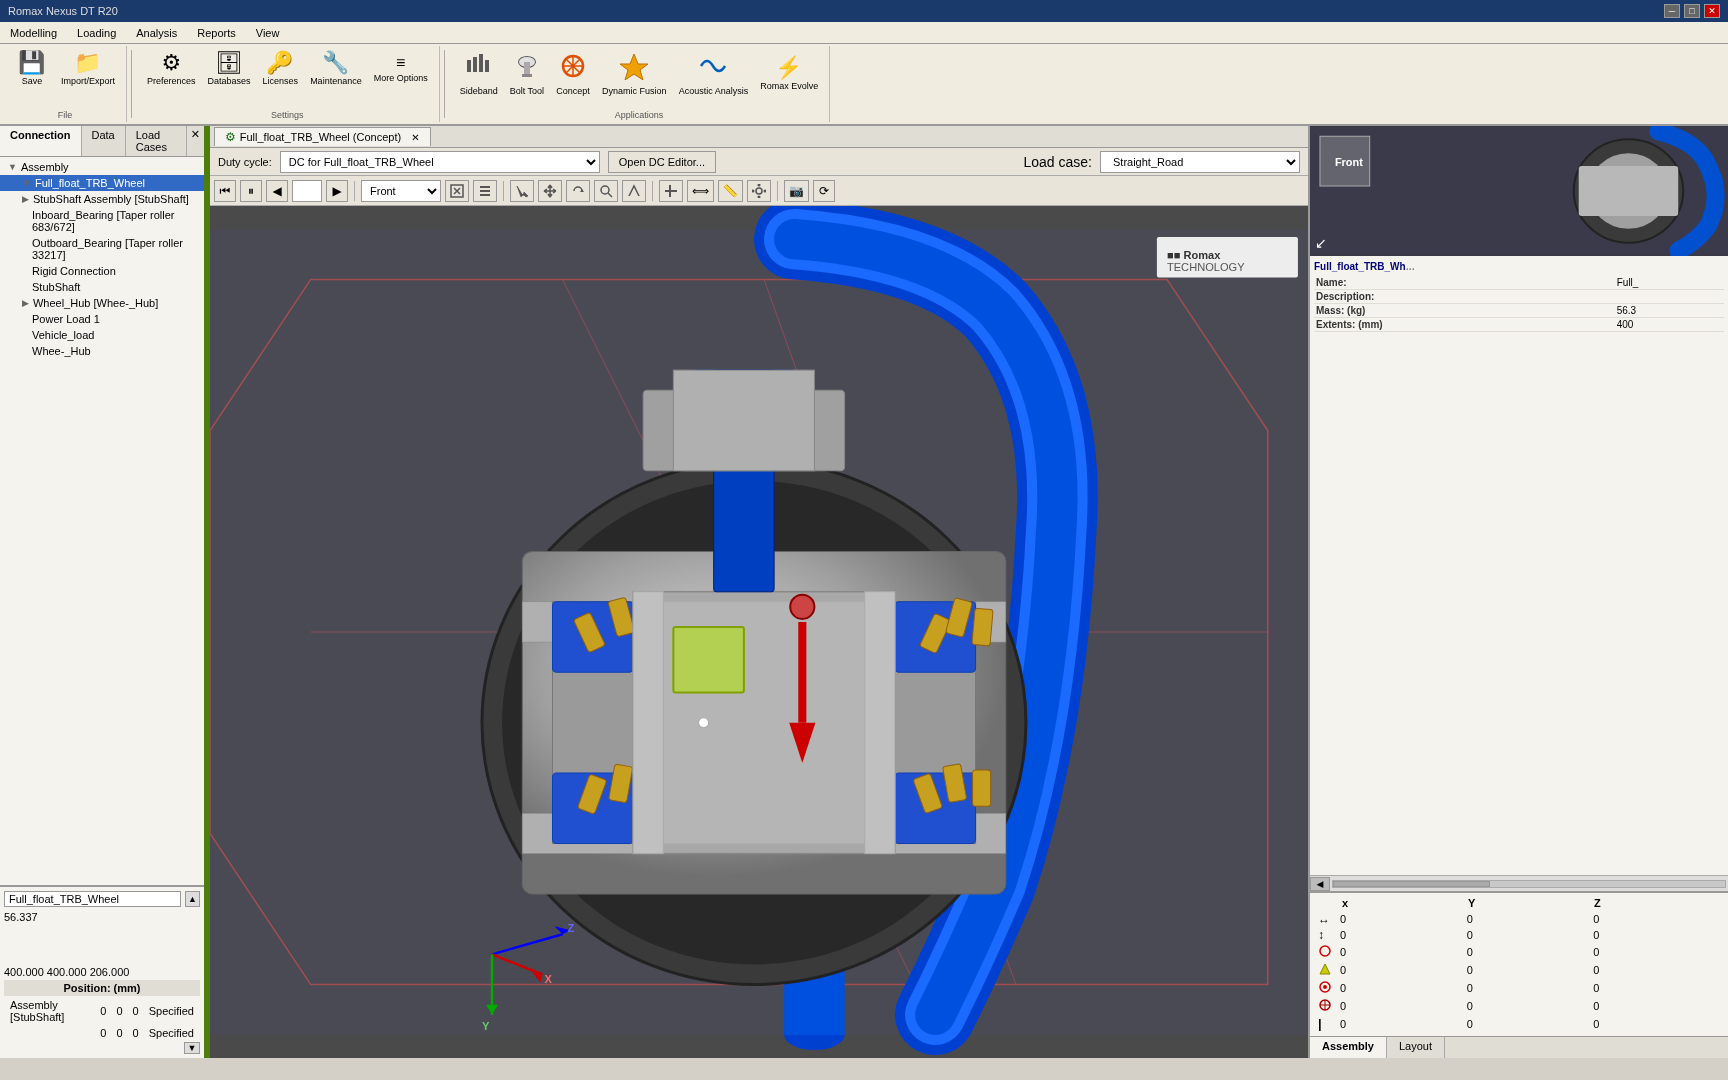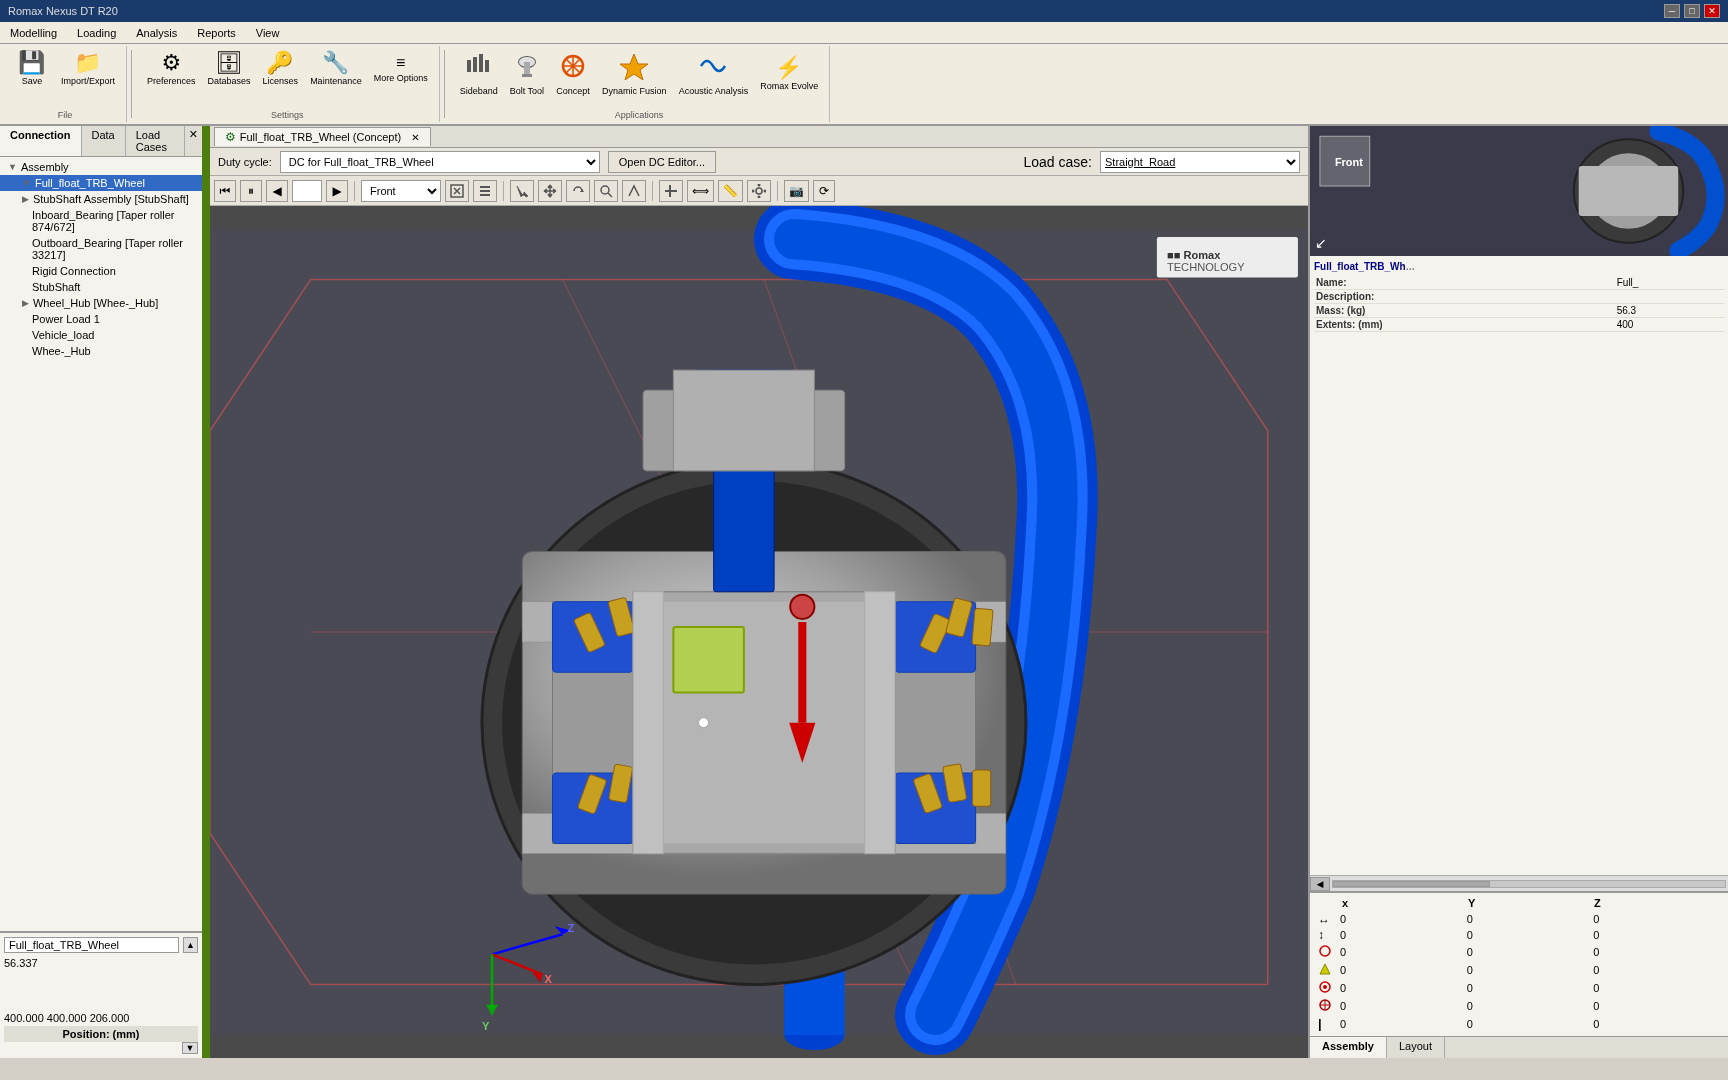--- a/index.html
+++ b/index.html
@@ -78,21 +78,21 @@
     
     .main-layout {
       display: flex;
       height: calc(1080px - 22px - 22px - 82px - 22px);
     }
 
     
     .left-panel {
       width: 210px;
       background: #f5f3ee;
-      border-right: 8px solid #4d7c0f;
+      border-right: 6px solid #4d7c0f;
       display: flex;
       flex-direction: column;
     }
     .tab-bar {
       display: flex;
       background: #e0ddd5;
       border-bottom: 1px solid #999;
     }
     .tab {
       padding: 3px 10px;
@@ -277,22 +277,21 @@
       border: 1px solid #999;
       cursor: pointer;
     }
     .lc-label { font-size: 14px; margin-left: auto; }
     .lc-select {
       height: 22px;
       width: 200px;
       font-size: 11px;
       border: 1px solid #999;
       background: white;
-      padding: 0 0;
-      text-decoration: underline;
+      padding: 0 8px;
     }
 
     
     .svg-viewport {
       width: 100%;
       height: 100%;
     }
   </style>
 </head>
 <body>
@@ -442,21 +441,21 @@
       </div>
 
       <div class="tree-item">
         <span style="margin-left:10px;"></span>
         <span class="tree-arrow">▶</span>
         <span>StubShaft Assembly [StubShaft]</span>
       </div>
 
       <div class="tree-item">
         <span style="margin-left:20px;"></span>
-        <span>Inboard_Bearing [Taper roller 874/672]</span>
+        <span>Inboard_Bearing [Taper roller 683/672]</span>
       </div>
 
       <div class="tree-item">
         <span style="margin-left:20px;"></span>
         <span>Outboard_Bearing [Taper roller 33217]</span>
       </div>
 
       <div class="tree-item">
         <span style="margin-left:20px;"></span>
         <span>Rigid Connection</span>
@@ -494,20 +493,38 @@
         <input type="text" value="Full_float_TRB_Wheel" style="flex: 1 1 0%; font-size: 11px; border: 1px solid rgb(153, 153, 153); padding: 1px 4px;">
         <button style="font-size:9px; padding:2px; background:#ddd; border:1px solid #999; cursor:pointer;">▲</button>
       </div>
       <div class="info-values">
         <span>56.337</span>
       </div>
       <div style="font-size:10px; margin-bottom:2px;margin-top:43px;">
         <span>400.000   400.000   206.000</span>
       </div>
       <div class="position-label">Position: (mm)</div>
+      <table class="position-table">
+        <tbody>
+            <tr>
+          <td>Assembly [StubShaft]</td>
+          <td>0</td>
+              <td>0</td>
+              <td>0</td>
+          <td>Specified</td>
+        </tr>
+        <tr>
+          <td></td>
+          <td>0</td>
+              <td>0</td>
+              <td>0</td>
+          <td>Specified</td>
+        </tr>
+      </tbody>
+        </table>
       <button style="width:16px; float:right; font-size:9px; background:#ddd; border:1px solid #999; cursor:pointer;">▼</button>
     </div>
   </div>
 
   <div class="viewport-container">
 
     <div class="viewport-tabs">
       <div class="viewport-tab">
         <span class="tab-icon">⚙</span>
         <span>Full_float_TRB_Wheel (Concept)</span>

